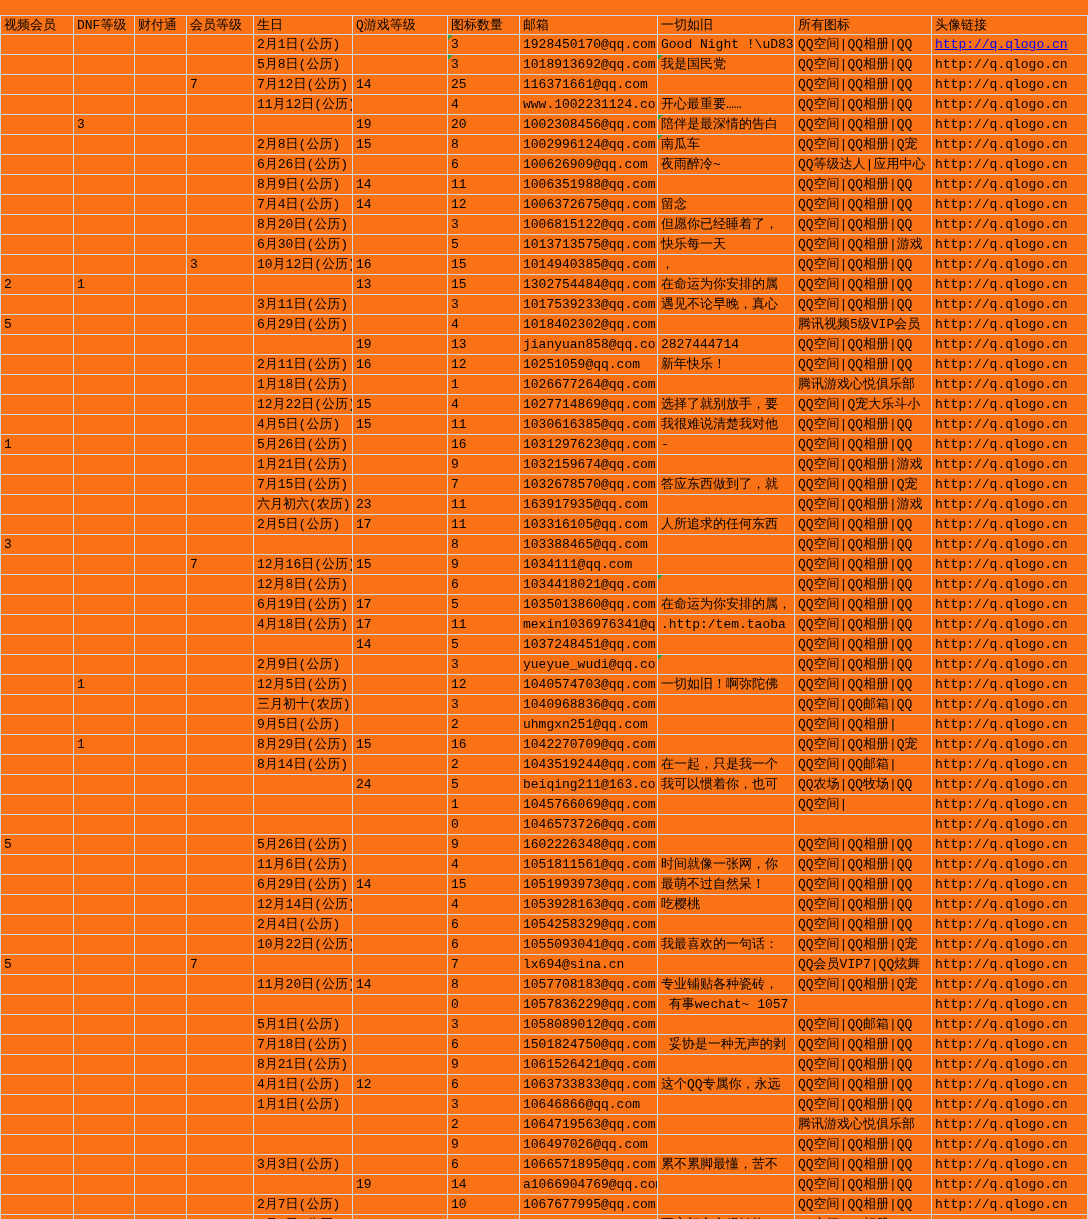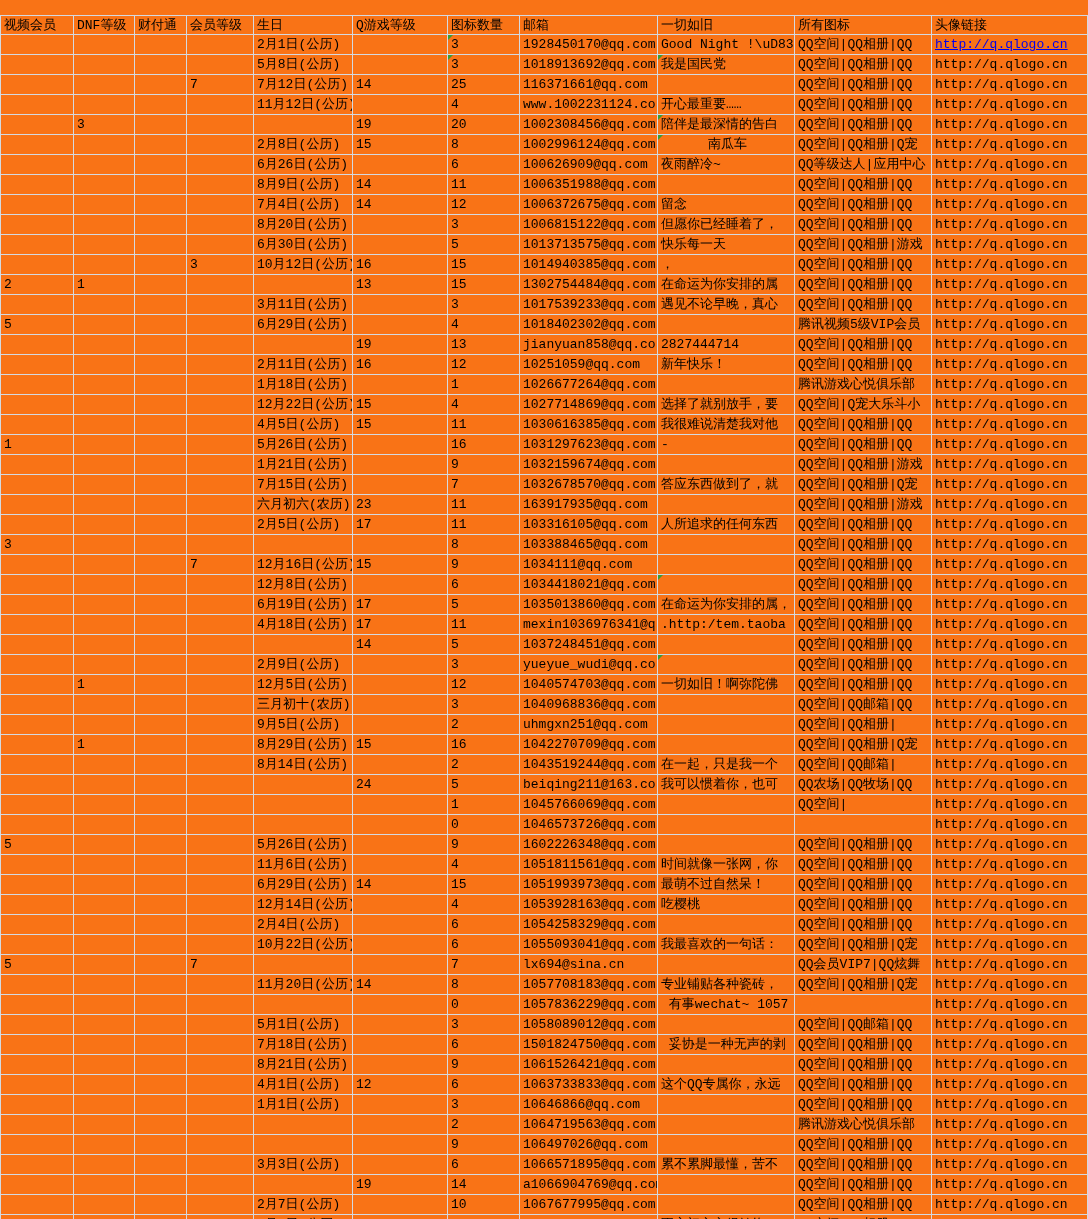--- a/index.html
+++ b/index.html
@@ -31,21 +31,21 @@
   }
   .row .cell:first-child{border-left:1px solid #d4d9e1;}
   .row.header .cell{border-top:1px solid #d4d9e1;}
   .cell.tri::before{
     content:"";
     position:absolute;top:0;left:0;
     width:0;height:0;
     border-top:5px solid #3a9b35;
     border-right:5px solid transparent;
   }
-  .cell.ar{text-align:center;}
+  .cell.ar{text-align:left;}
   .cell.link{color:#0000ee;text-decoration:underline;cursor:pointer;}
 </style>
 </head>
 <body>
 
 <div id="stage">
   <div id="sheet">
       <div class="row header">
         <div class="cell">视频会员</div>
         <div class="cell">DNF等级</div>

